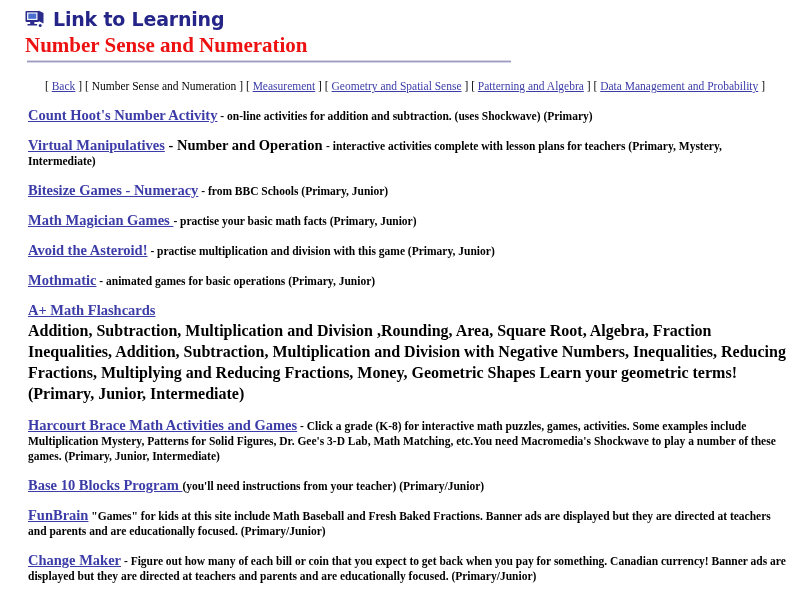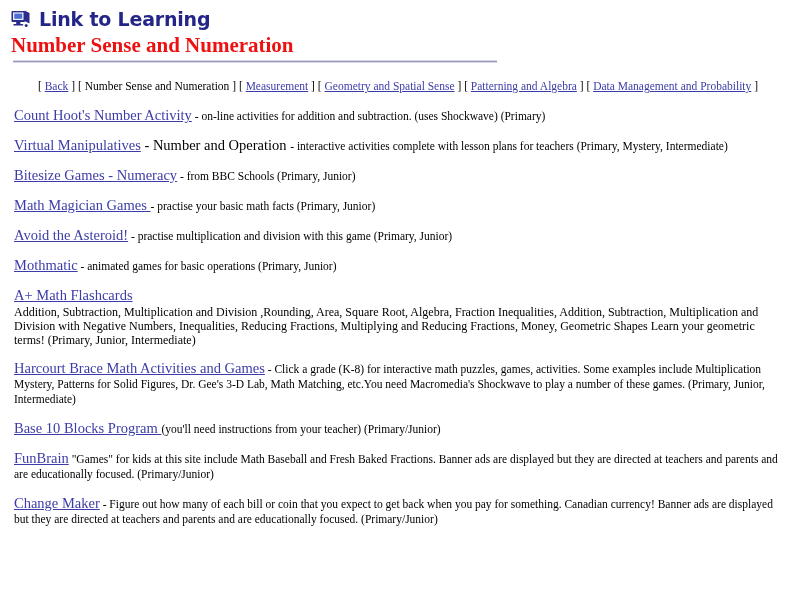--- a/index.html
+++ b/index.html
@@ -8,21 +8,21 @@
     background: #ffffff;
   }
   body {
     width: 794px;
     height: 600px;
     overflow: hidden;
     font-family: "Liberation Serif", "DejaVu Serif", serif;
     color: #000000;
   }
   .page {
-    padding: 4px 6px 0 8px;
+    padding: 4px 6px 0 22px;
     box-sizing: border-box;
     width: 794px;
   }
 
   
   .brand {
     display: flex;
     align-items: center;
     gap: 7px;
     height: 26px;
@@ -78,39 +78,40 @@
     color: #000;
     text-decoration: none;
   }
 
   
   .entries { margin: 0 0 0 6px; }
   .entry {
     margin: 12px 0 13px 0;
     line-height: 15px;
     font-size: 12.5px;
+    font-weight: bold;
   }
   .entry a.title-link {
     color: #3c3ca8;
     text-decoration: underline;
     font-size: 14.5px;
     line-height: 17px;
   }
   .entry .mid {
     font-size: 14.5px;
     color: #000000;
   }
   .entry .desc {
     font-size: 11.5px;
     color: #000;
   }
   .entry .desc-block {
     display: block;
-    font-size: 12px;
-    line-height: 14px;
+    font-size: 16px;
+    line-height: 21px;
     margin-top: 1px;
     max-width: 782px;
   }
 </style>
 </head>
 <body>
 
 <div class="page">
 
   <div class="brand">

